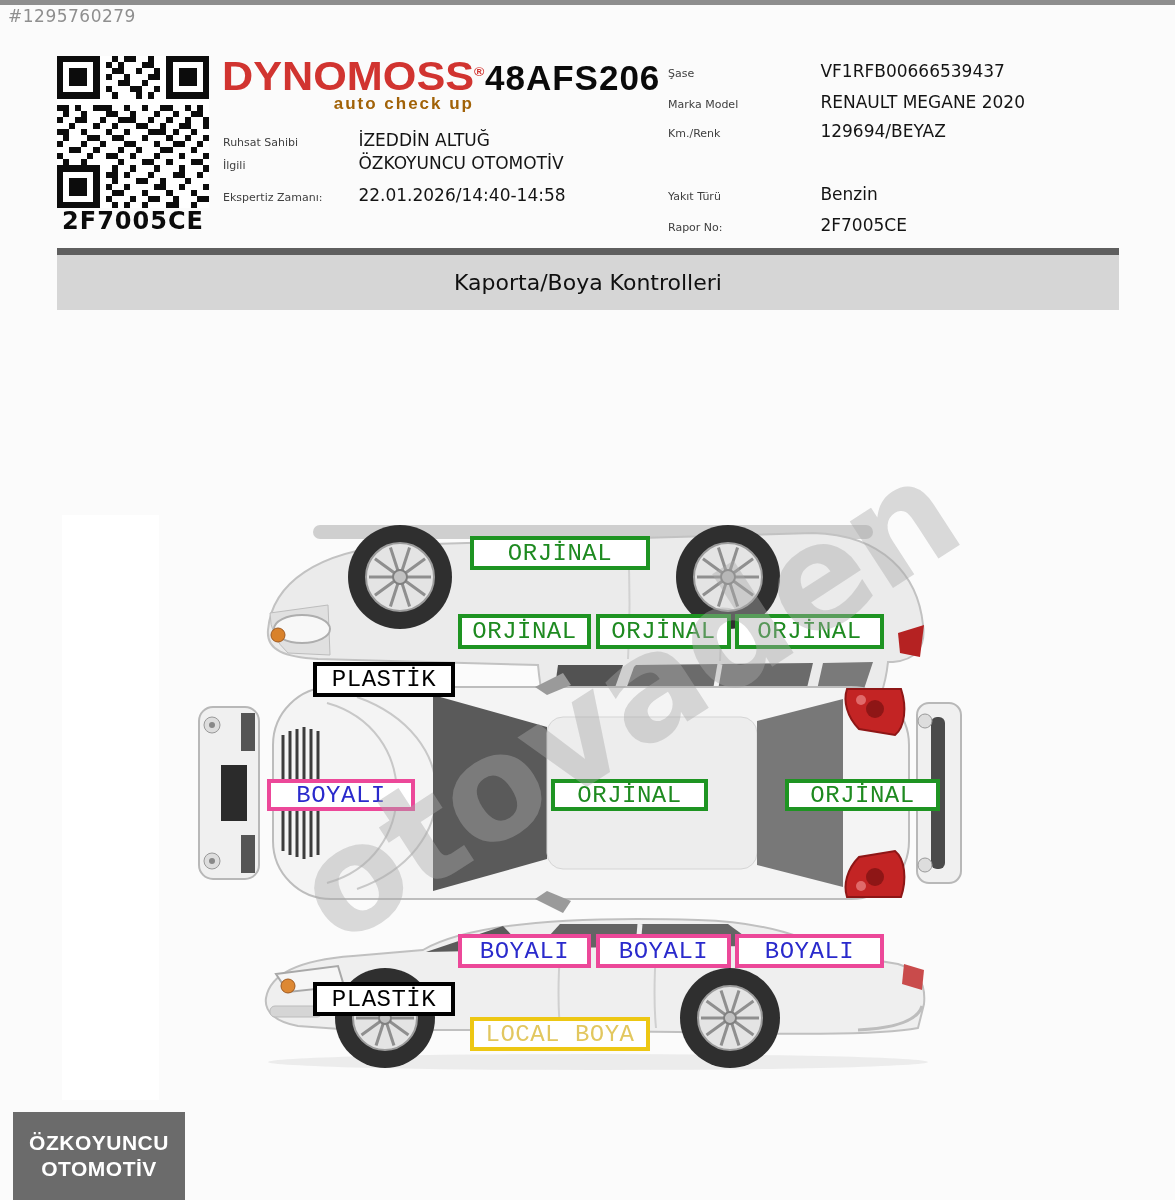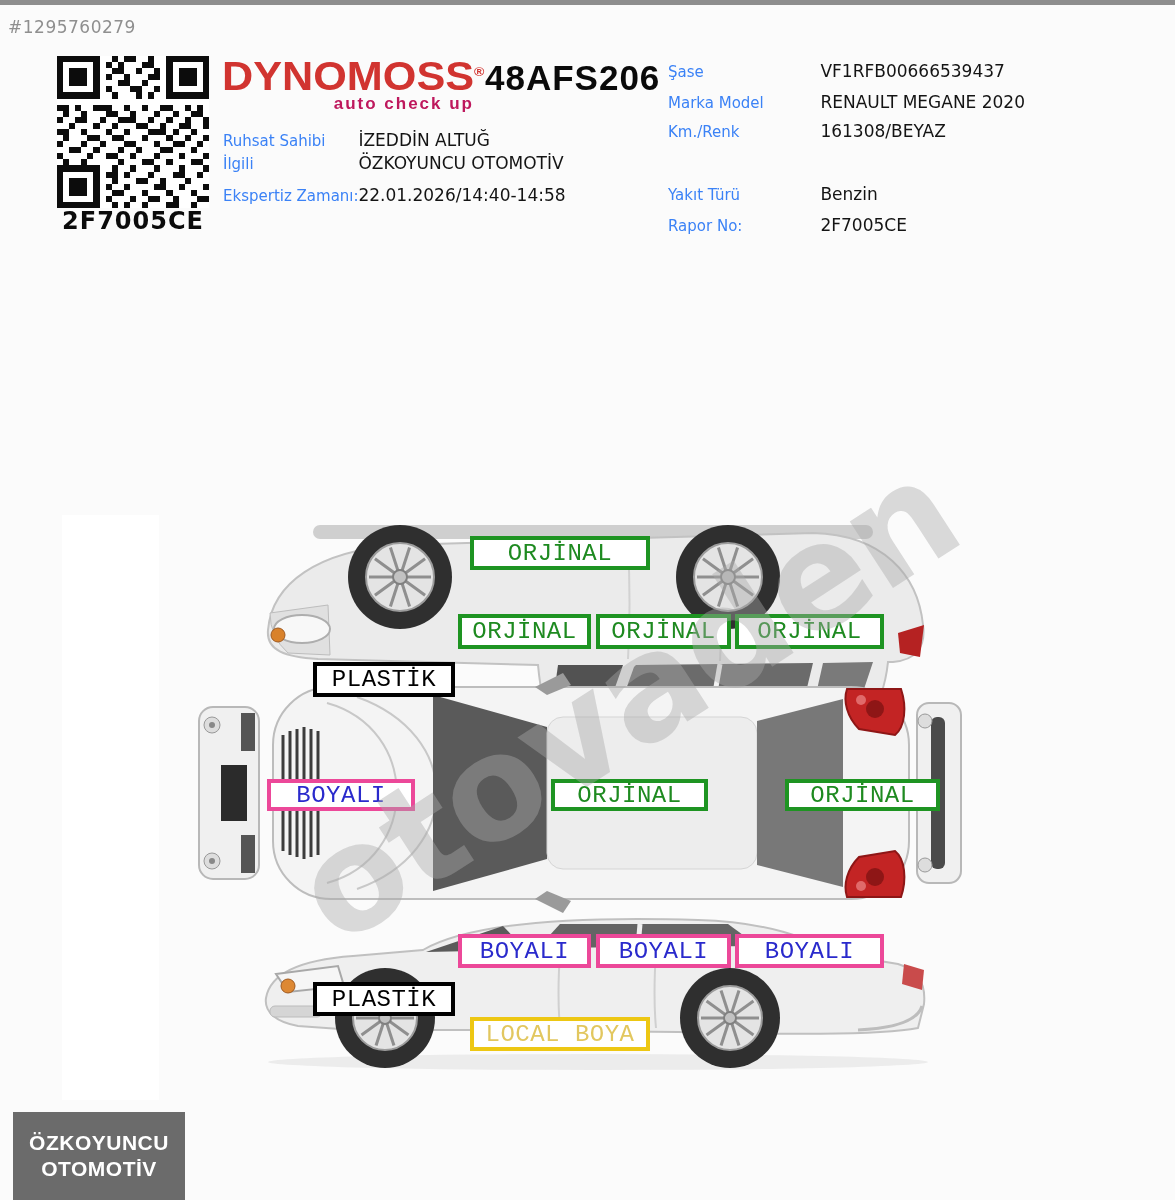--- a/index.html
+++ b/index.html
@@ -1,38 +1,38 @@
 <!DOCTYPE html>
 <html><head>
 <meta charset="utf-8">
 <style>
   html,body{margin:0;padding:0;background:#fff;}
   .canvas{
     position:relative;width:1175px;height:1200px;overflow:hidden;
     background:#fbfbfb;font-family:"DejaVu Sans","Liberation Sans",sans-serif;
   }
   .topbar{position:absolute;left:0;top:0;width:1175px;height:5px;background:#8e8e8e;}
-  .listing-id{position:absolute;left:8px;top:17px;font-size:17px;color:#8f8f8f;letter-spacing:.5px;}
+  .listing-id{position:absolute;left:8px;top:6px;font-size:17px;color:#8f8f8f;letter-spacing:.5px;}
 
   
   .qr{position:absolute;left:57px;top:56px;width:152px;height:152px;}
   .qr-caption{position:absolute;left:50px;top:207px;width:166px;text-align:center;
     font-weight:bold;font-size:24px;color:#0b0b0b;letter-spacing:1px;}
   .brand{position:absolute;left:222px;top:52px;width:252px;}
   .brand-name{font-weight:bold;font-size:40px;color:#d13430;line-height:40px;
     transform:scaleX(1.08);transform-origin:left;white-space:nowrap;
     font-family:"Liberation Sans",sans-serif;}
   .brand-name sup{font-size:13px;color:#d13430;}
   .brand-tagline{margin-top:-2px;text-align:right;font-weight:bold;font-size:17px;
-    color:#be185d;letter-spacing:2px;font-family:"Liberation Sans",sans-serif;}
+    color:#a16207;letter-spacing:2px;font-family:"Liberation Sans",sans-serif;}
   .plate{position:absolute;left:485px;top:58px;font-weight:bold;font-size:35px;
     color:#0a0a0a;letter-spacing:1px;font-family:"Liberation Sans",sans-serif;}
 
   .frow{position:absolute;white-space:nowrap;font-size:17px;}
-  .flabel{display:inline-block;color:#3b82f6;font-size:15px;vertical-align:baseline;}
+  .flabel{display:inline-block;color:#404040;font-size:11px;vertical-align:baseline;}
   .fvalue{color:#141414;}
   .frow.lcol .flabel{width:130px;}
   .frow.rcol .flabel{width:147px;}
 
   
   .banner{position:absolute;left:57px;top:248px;width:1062px;height:62px;}
   .banner .bar{height:7px;background:#5f5f5f;}
   .banner .panel{height:55px;background:#d6d6d6;display:flex;align-items:center;justify-content:center;}
   .banner .panel span{font-size:22px;color:#101010;}
 
@@ -113,31 +113,37 @@
   <div class="frow rcol" style="left:668px;top:61px">
     <span class="flabel">Şase</span>
     <span class="fvalue">VF1RFB00666539437</span>
   </div>
   <div class="frow rcol" style="left:668px;top:92px">
     <span class="flabel">Marka Model</span>
     <span class="fvalue">RENAULT MEGANE 2020</span>
   </div>
   <div class="frow rcol" style="left:668px;top:121px">
     <span class="flabel">Km./Renk</span>
-    <span class="fvalue">161308/BEYAZ</span>
+    <span class="fvalue">129694/BEYAZ</span>
   </div>
   <div class="frow rcol" style="left:668px;top:184px">
     <span class="flabel">Yakıt Türü</span>
     <span class="fvalue">Benzin</span>
   </div>
   <div class="frow rcol" style="left:668px;top:215px">
     <span class="flabel">Rapor No:</span>
     <span class="fvalue">2F7005CE</span>
   </div>
 
+  <div class="banner">
+    <div class="bar"></div>
+    <div class="panel">
+        <span>Kaporta/Boya Kontrolleri</span>
+      </div>
+  </div>
 
   <div class="white-strip"></div>
 
   <svg class="car" style="left:258px;top:515px" width="675" height="245" viewBox="0 0 675 245">
     <defs>
       <g id="wA">
         <circle r="52" fill="#2f2f2f"></circle>
         <circle r="34" fill="#e4e4e4" stroke="#9c9c9c" stroke-width="2"></circle>
         <g stroke="#8f8f8f" stroke-width="3">
           <line x1="-31" y1="0" x2="31" y2="0"></line>

